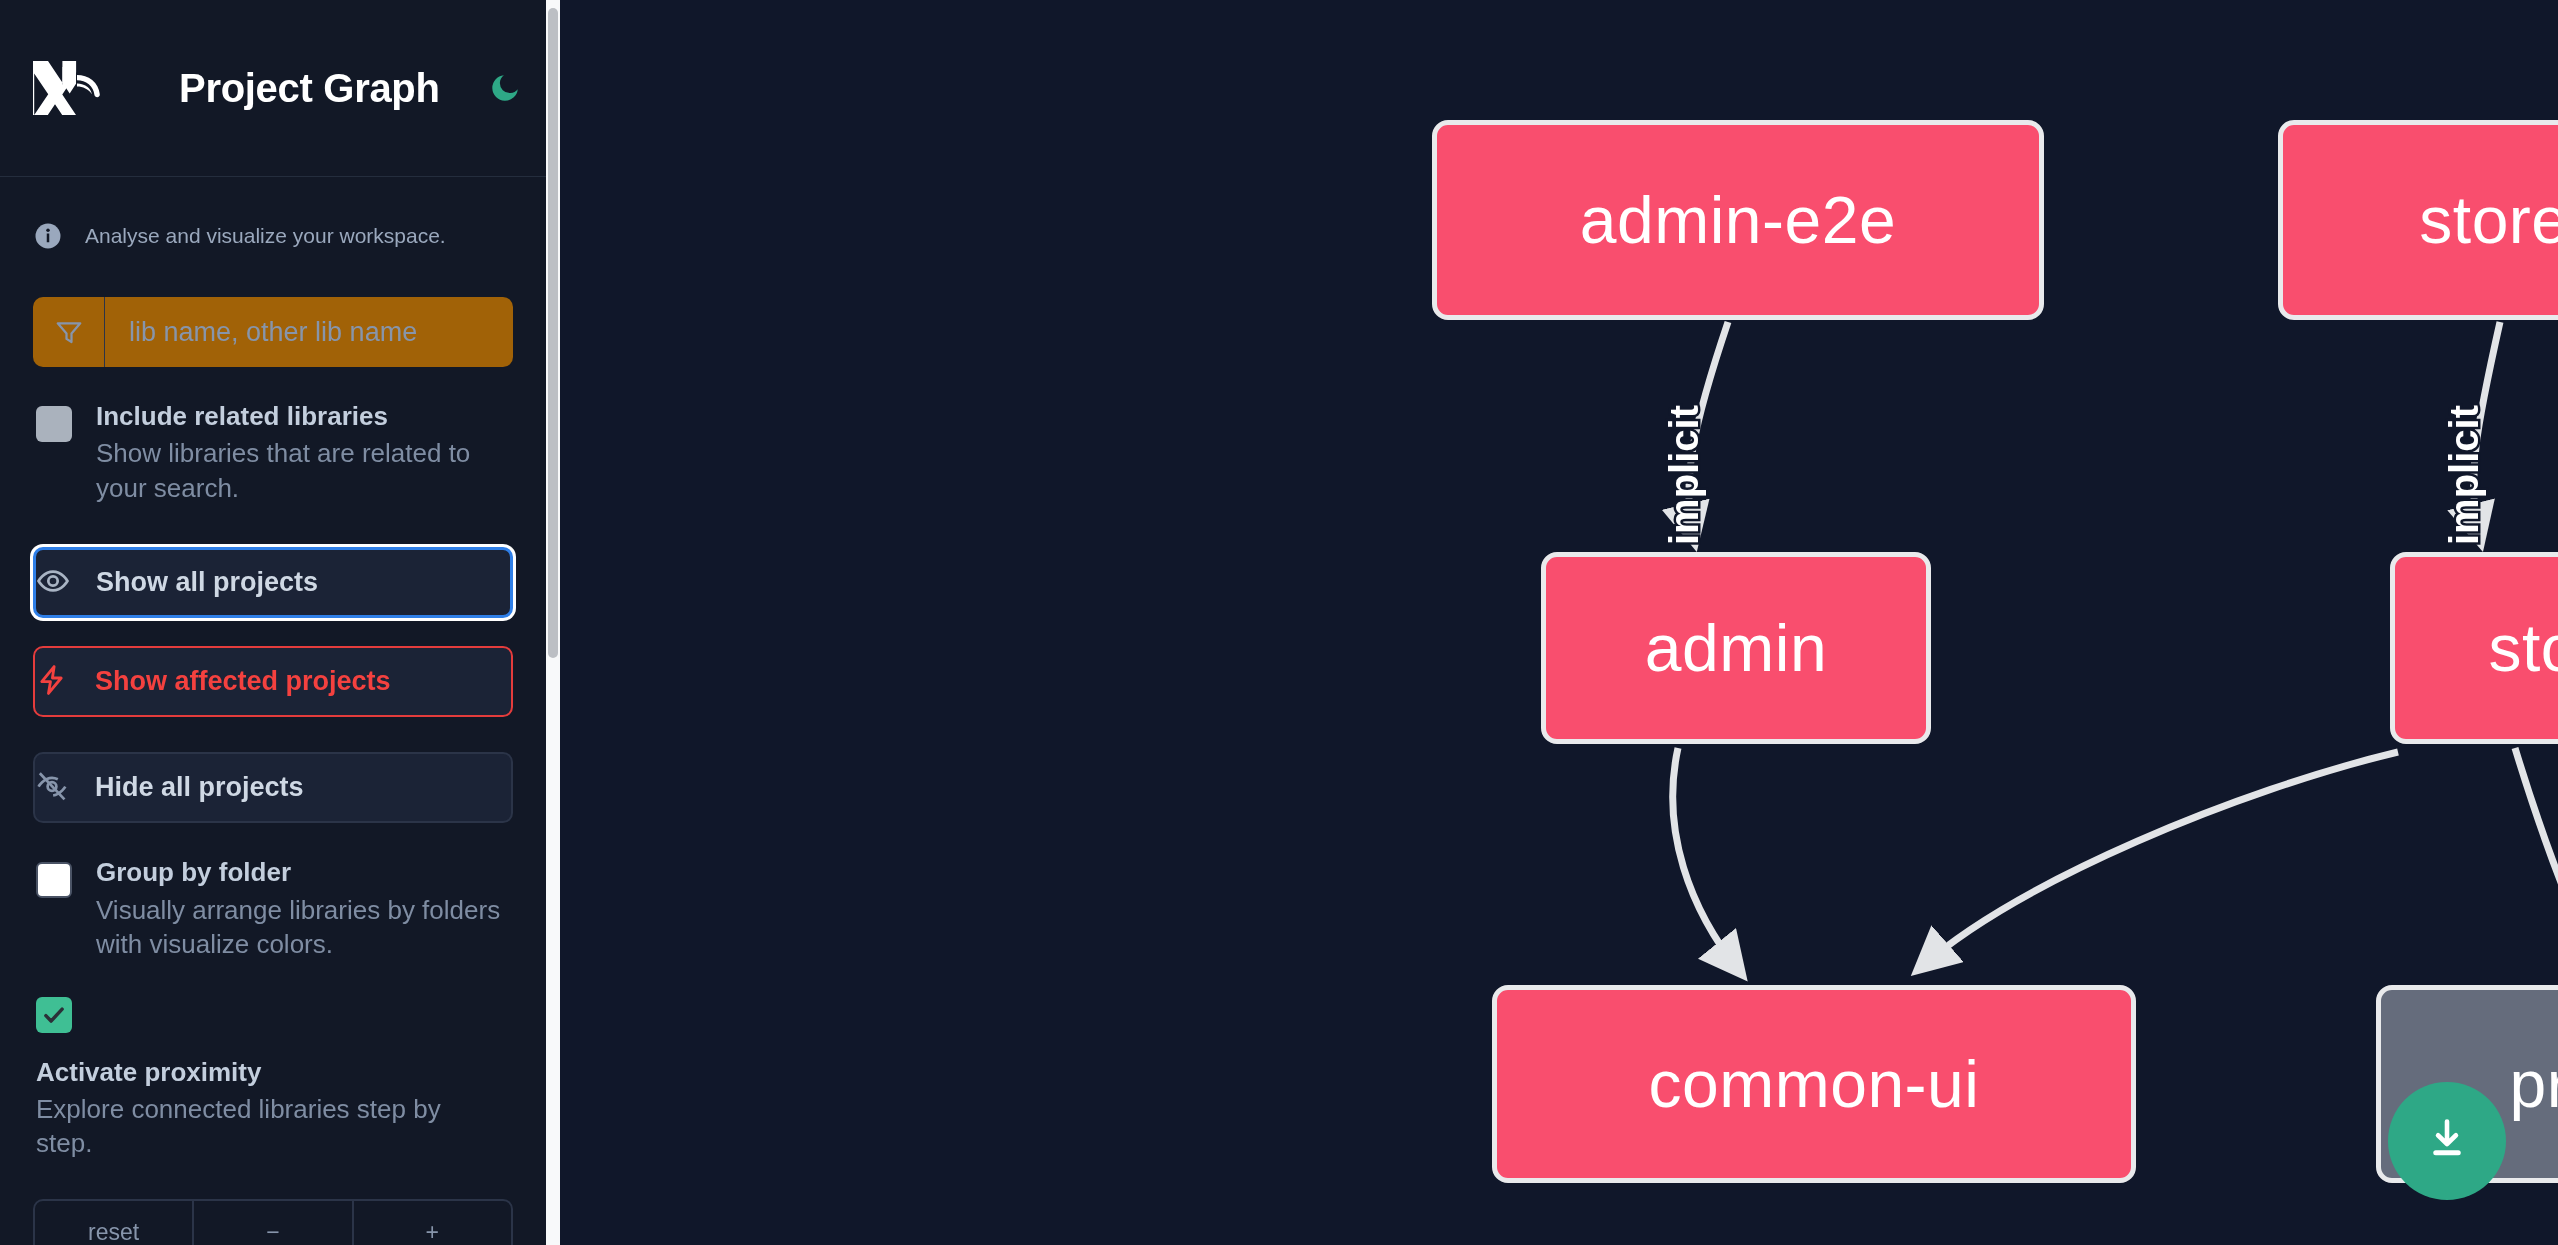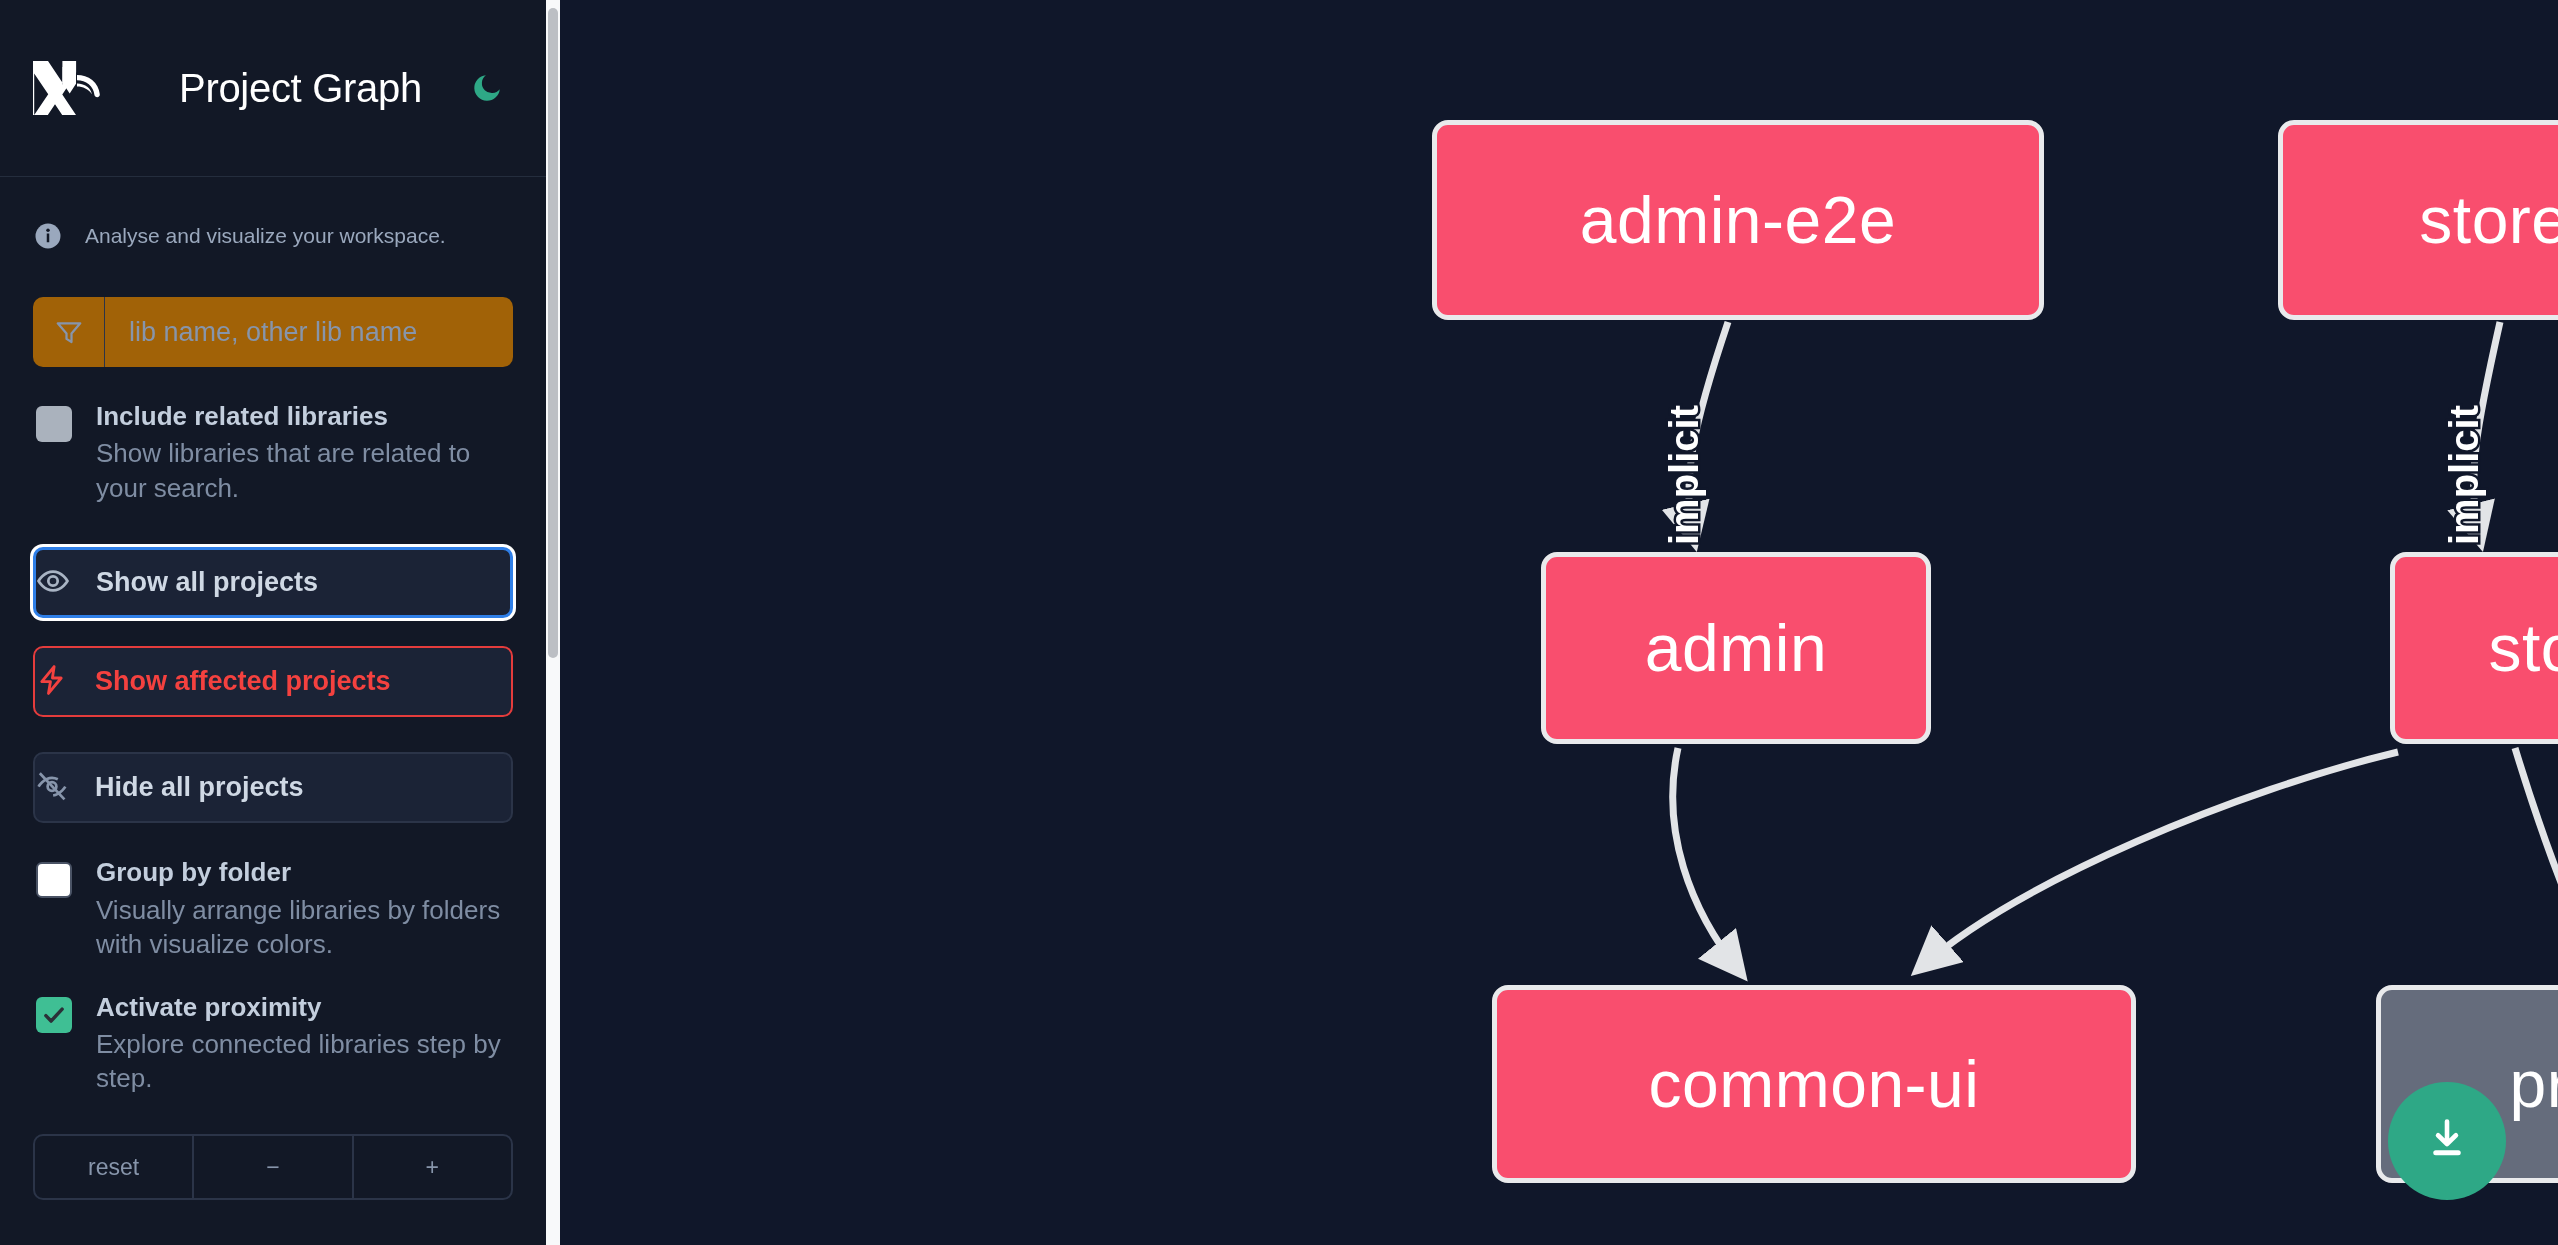--- a/index.html
+++ b/index.html
@@ -22,21 +22,21 @@
   #sidebar-inner{ position:absolute; inset:0 14px 0 0; }
 
   .sb-header{
     height:177px;
     display:flex; align-items:center;
     padding-left:33px;
     border-bottom:1px solid #242d3d;
   }
   .nx-logo{ width:84px; height:62px; flex:0 0 84px; }
   .app-title{
-    color:#ffffff; font-size:40px; font-weight:400;
+    color:#ffffff; font-size:40px; font-weight:700;
     letter-spacing:-0.3px; margin-left:62px; white-space:nowrap;
   }
   .moon-btn{ margin-left:42px; width:46px; height:46px; display:flex; align-items:center; justify-content:center; cursor:pointer; }
 
   .sb-tagline{
     display:flex; align-items:center; gap:22px;
     padding:44px 30px 0 33px;
   }
   .info-icon{ flex:0 0 30px; width:30px; height:30px; }
   .sb-tagline .txt{ color:#9aa8bd; font-size:21px; }
@@ -55,21 +55,21 @@
   }
   .sb-search .ico-wrap{ border-right:1px solid #2b3448; }
   .sb-search input{
     flex:1; background:transparent; border:0; outline:none;
     color:#c7d2e0; font-size:27px; font-family:inherit;
     padding-left:24px;
   }
   .sb-search input::placeholder{ color:#8795ab; }
 
   .chk-row{ display:flex; gap:24px; padding:34px 40px 0 36px; }
-  .chk-row.tight{ padding-top:30px; }
+  .chk-row.tight{ padding-top:30px;flex-direction:column; }
   .cbox{
     flex:0 0 36px; width:36px; height:36px; border-radius:6px;
     margin-top:5px; cursor:pointer;
     display:flex; align-items:center; justify-content:center;
   }
   .cbox.disabled{ background:#aab2bd; }
   .cbox.empty{ background:#ffffff; border:2px solid #4a5365; }
   .cbox.checked{ background:#3fbf94; }
   .chk-text .t1{ color:#c3cedd; font-size:26px; font-weight:700; line-height:1.2; }
   .chk-text .t2{ color:#7f8da3; font-size:26px; line-height:1.33; margin-top:4px; max-width:430px; }

